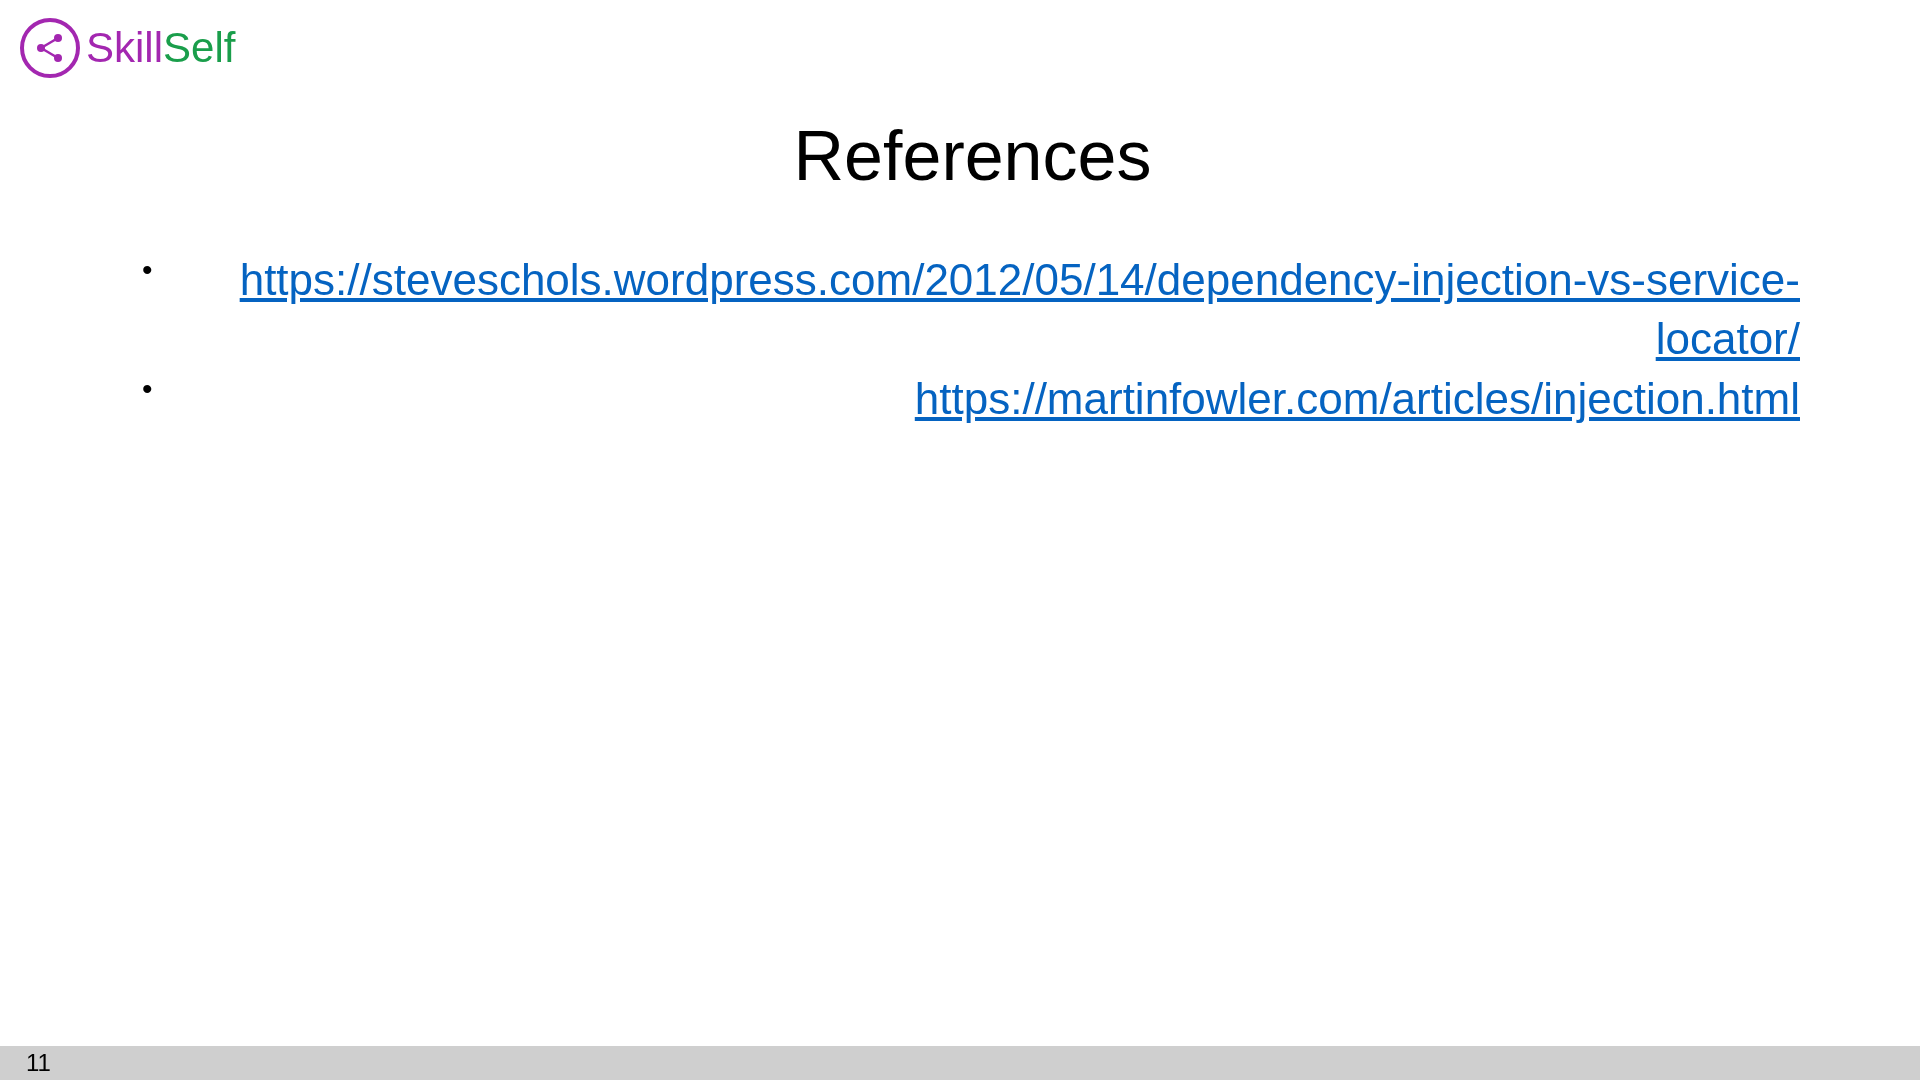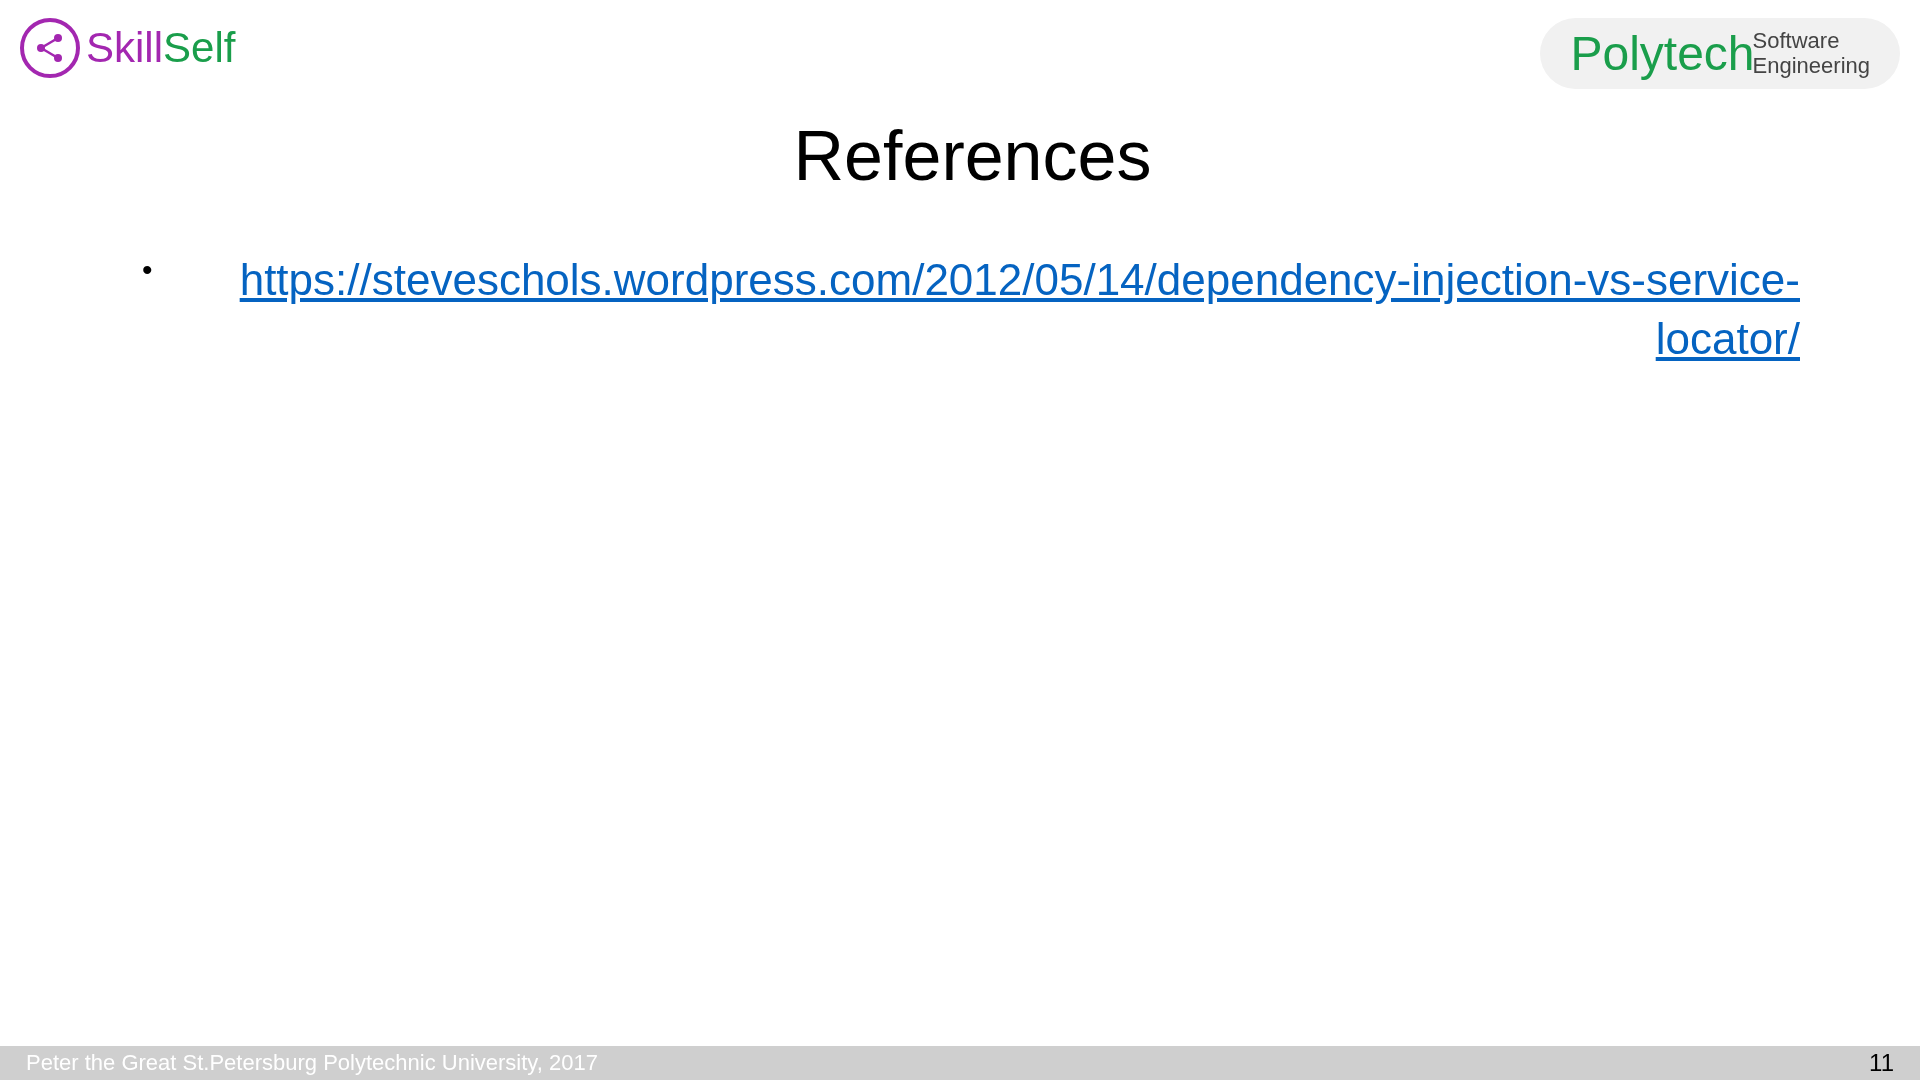--- a/index.html
+++ b/index.html
@@ -8,21 +8,21 @@
       height: 1080px;
       font-family: Arial, Helvetica, sans-serif;
       background: #ffffff;
       position: relative;
       overflow: hidden;
     }
     .header {
       position: absolute;
       top: 18px;
       left: 20px;
-      right: 20px;
+      right: 12px;
       display: flex;
       justify-content: space-between;
       align-items: flex-start;
     }
     .logo-left {
       display: flex;
       align-items: center;
       gap: 6px;
     }
     .share-icon-wrap {
@@ -134,35 +134,30 @@
         <circle cx="26" cy="8" r="4" fill="#a327b0"></circle>
         <circle cx="26" cy="28" r="4" fill="#a327b0"></circle>
         <line x1="9" y1="18" x2="26" y2="8" stroke="#a327b0" stroke-width="2.5"></line>
         <line x1="9" y1="18" x2="26" y2="28" stroke="#a327b0" stroke-width="2.5"></line>
       </svg>
     </span>
     <span class="skillself">
       <span class="skill">Skill</span><span class="self">Self</span>
     </span>
   </div>
-  <div class="logo-right">
-    <span class="polytech">Polytech</span>
-    <span class="se-block">
-      <span>Software</span>
-      <span>Engineering</span>
-    </span>
-  </div>
 </div>
 
 <h1 class="title">References</h1>
 
 <div class="content">
   <ul class="refs">
     <li>
       <a>https://steveschols.wordpress.com/2012/05/14/dependency-injection-vs-service-locator/</a>
     </li>
+    <li>
+      <a>https://martinfowler.com/articles/injection.html</a>
+    </li>
   </ul>
 </div>
 
 <div class="footer">
-  <span class="footer-text">Peter the Great St.Petersburg Polytechnic University, 2017</span>
   <span class="page-num">11</span>
 </div>
 
 </body></html>

